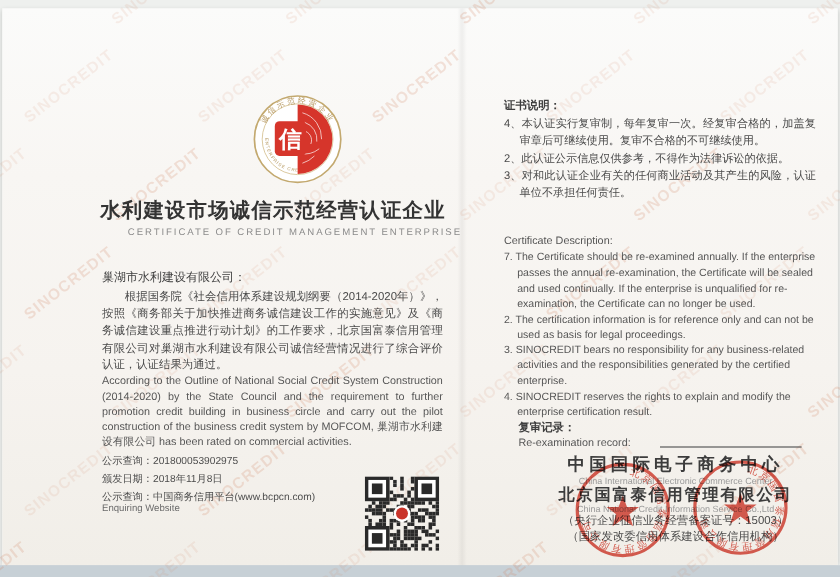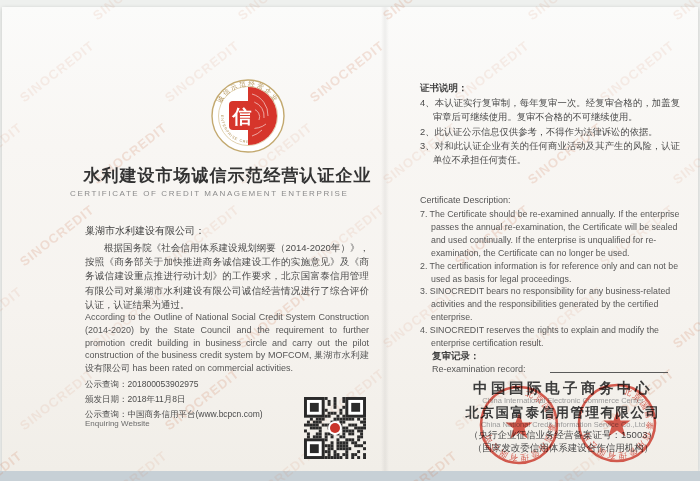--- a/index.html
+++ b/index.html
@@ -17,21 +17,21 @@
   .crease { position:absolute; left:381px; top:7px; width:8px; height:464px;
     background:linear-gradient(90deg,rgba(0,0,0,0) 0%,rgba(0,0,0,.05) 50%,rgba(0,0,0,0) 100%); }
   .wm-layer { position:absolute; inset:0; pointer-events:none; }
   .wm { position:absolute; font-weight:bold; font-size:13px; letter-spacing:1px;
     transform:rotate(-38deg); white-space:nowrap; }
 
   
   .emblem { position:absolute; left:210px; top:78px; }
   .cert-title { position:absolute; left:70px; top:164px; width:315px; text-align:center;
     font-size:17px; font-weight:700; color:#333; letter-spacing:1px; }
-  .cert-subtitle { position:absolute; left:70px; top:189px; width:315px; text-align:left;
+  .cert-subtitle { position:absolute; left:70px; top:189px; width:315px; text-align:right;
     font-size:8px; color:#8b8b8b; letter-spacing:1.6px; }
   .addressee { position:absolute; left:85px; top:224px; font-size:10px; font-weight:400; color:#3e3e3e; }
   .body-cn { position:absolute; left:85px; top:241px; width:284px; font-size:9.5px;
     line-height:14.2px; color:#4a4a4a; text-align:justify; text-indent:2em; }
   .body-en { position:absolute; left:85px; top:311px; width:284px; font-size:9px;
     line-height:12.8px; color:#565656; text-align:justify; }
   .details { position:absolute; left:85px; top:379px; }
   .detail-group { margin-bottom:5px; }
   .detail-line { font-size:8.5px; color:#4c4c4c; line-height:10px; }
   .detail-sub { font-size:8px; color:#6b6b6b; line-height:9px; }

